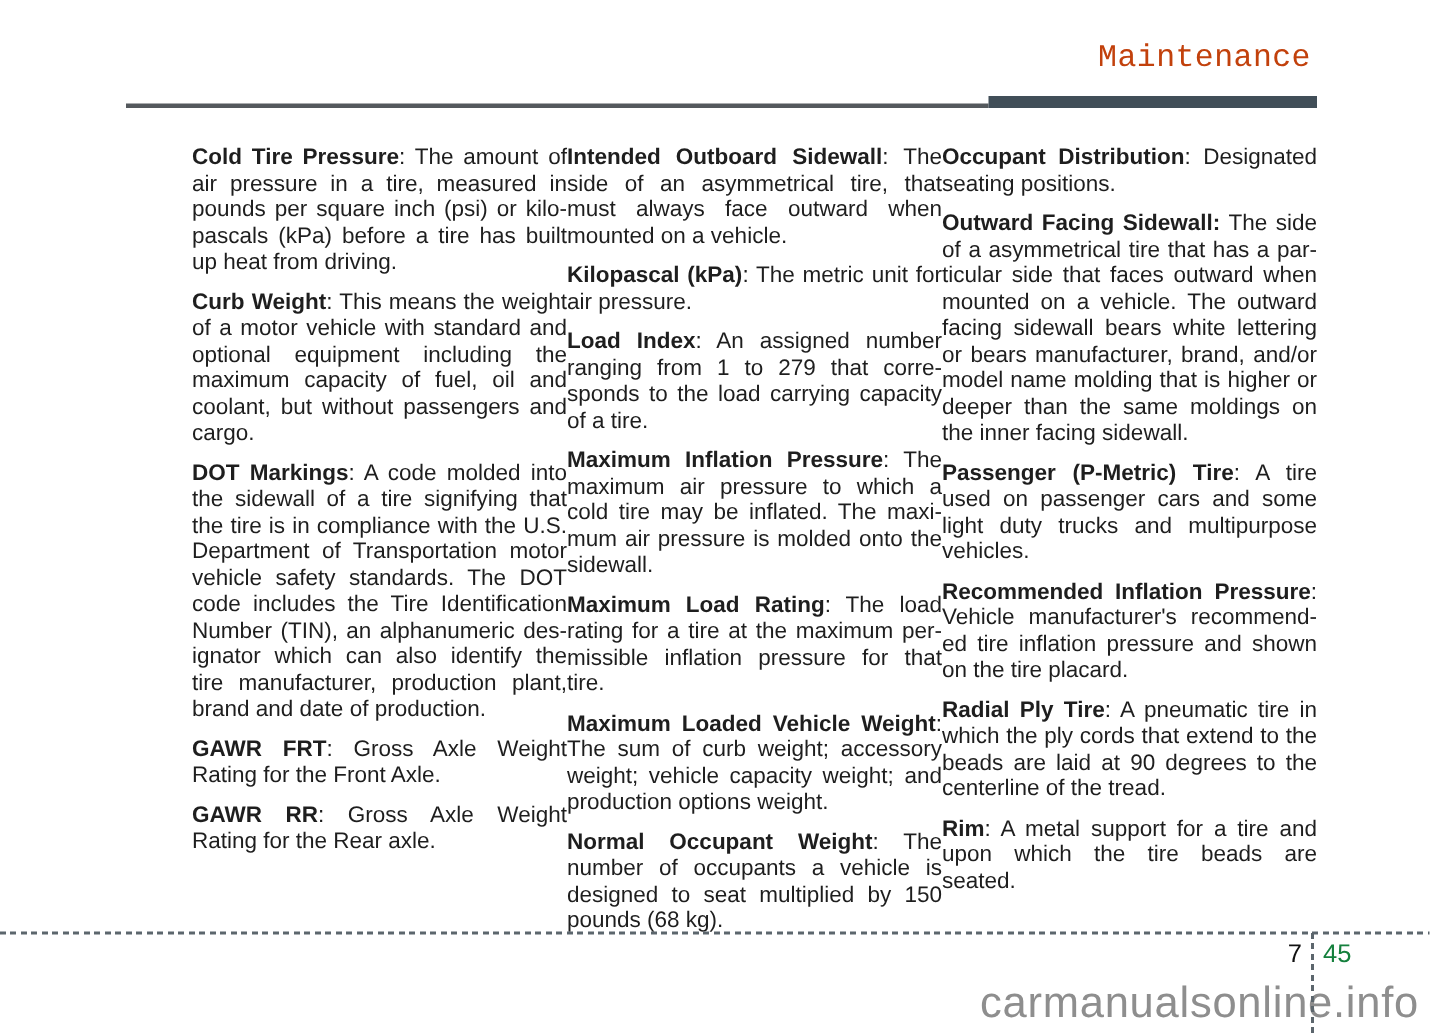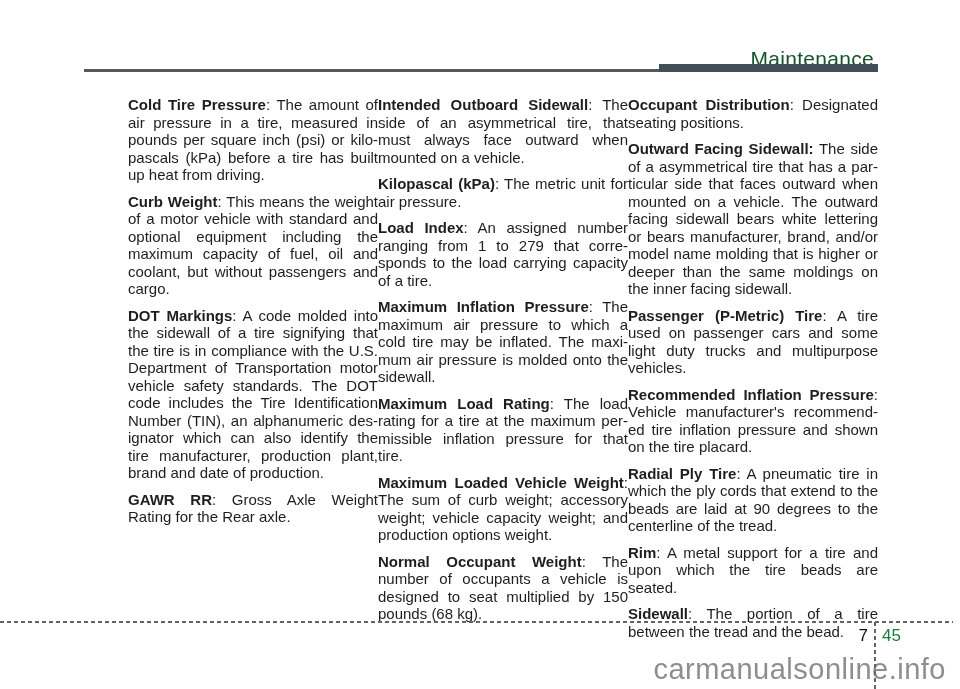--- a/index.html
+++ b/index.html
@@ -8,25 +8,25 @@
     width: 960px;
     height: 689px;
     background: #ffffff;
     overflow: hidden;
     font-family: "Liberation Sans", sans-serif;
   }
 
   
   .section-title {
     position: absolute;
-    top: 47px;
+    top: 28px;
     right: 86px;
-    font-family: Liberation Sans, sans-serif;
+    font-family: Liberation Mono, monospace;
     font-size: 21px;
-    color: #14532d;
+    color: #c2410c;
     letter-spacing: 0.3px;
   }
   .rule-thin {
     position: absolute;
     left: 84px;
     top: 69px;
     width: 575px;
     height: 3px;
     background: #54595d;
   }
@@ -110,39 +110,39 @@
 
   <div class="section-title">Maintenance</div>
   <div class="rule-thin"></div>
   <div class="rule-thick"></div>
 
   <div class="columns">
     <div class="col">
         <p class="def"><b>Cold Tire Pressure</b><span>: The amount of air pressure in a tire, measured in pounds per square inch (psi) or kilo-pascals (kPa) before a tire has built up heat from driving.</span></p>
         <p class="def"><b>Curb Weight</b><span>: This means the weight of a motor vehicle with standard and optional equipment including the maximum capacity of fuel, oil and coolant, but without passengers and cargo.</span></p>
         <p class="def"><b>DOT Markings</b><span>: A code molded into the sidewall of a tire signifying that the tire is in compliance with the U.S. Department of Transportation motor vehicle safety standards. The DOT code includes the Tire Identification Number (TIN), an alphanumeric des-ignator which can also identify the tire manufacturer, production plant, brand and date of production.</span></p>
+        <p class="def"><b>GAWR FRT</b><span>: Gross Axle Weight Rating for the Front Axle.</span></p>
         <p class="def"><b>GAWR RR</b><span>: Gross Axle Weight Rating for the Rear axle.</span></p>
       </div>
     <div class="col">
         <p class="def"><b>Intended Outboard Sidewall</b><span>: The side of an asymmetrical tire, that must always face outward when mounted on a vehicle.</span></p>
         <p class="def"><b>Kilopascal (kPa)</b><span>: The metric unit for air pressure.</span></p>
         <p class="def"><b>Load Index</b><span>: An assigned number ranging from 1 to 279 that corre-sponds to the load carrying capacity of a tire.</span></p>
         <p class="def"><b>Maximum Inflation Pressure</b><span>: The maximum air pressure to which a cold tire may be inflated. The maxi-mum air pressure is molded onto the sidewall.</span></p>
         <p class="def"><b>Maximum Load Rating</b><span>: The load rating for a tire at the maximum per-missible inflation pressure for that tire.</span></p>
         <p class="def"><b>Maximum Loaded Vehicle Weight</b><span>: The sum of curb weight; accessory weight; vehicle capacity weight; and production options weight.</span></p>
         <p class="def"><b>Normal Occupant Weight</b><span>: The number of occupants a vehicle is designed to seat multiplied by 150 pounds (68 kg).</span></p>
       </div>
     <div class="col">
         <p class="def"><b>Occupant Distribution</b><span>: Designated seating positions.</span></p>
         <p class="def"><b>Outward Facing Sidewall:</b><span> The side of a asymmetrical tire that has a par-ticular side that faces outward when mounted on a vehicle. The outward facing sidewall bears white lettering or bears manufacturer, brand, and/or model name molding that is higher or deeper than the same moldings on the inner facing sidewall.</span></p>
         <p class="def"><b>Passenger (P-Metric) Tire</b><span>: A tire used on passenger cars and some light duty trucks and multipurpose vehicles.</span></p>
         <p class="def"><b>Recommended Inflation Pressure</b><span>: Vehicle manufacturer's recommend-ed tire inflation pressure and shown on the tire placard.</span></p>
         <p class="def"><b>Radial Ply Tire</b><span>: A pneumatic tire in which the ply cords that extend to the beads are laid at 90 degrees to the centerline of the tread.</span></p>
         <p class="def"><b>Rim</b><span>: A metal support for a tire and upon which the tire beads are seated.</span></p>
-        <p class="def"><b>Sidewall</b><span>: The portion of a tire between the tread and the bead.</span></p>
       </div>
   </div>
 
   <div class="dash-h"></div>
   <div class="dash-v"></div>
 
   <div class="chapter-num">7</div>
   <div class="page-num">45</div>
 
   <div class="watermark">carmanualsonline.info</div>

